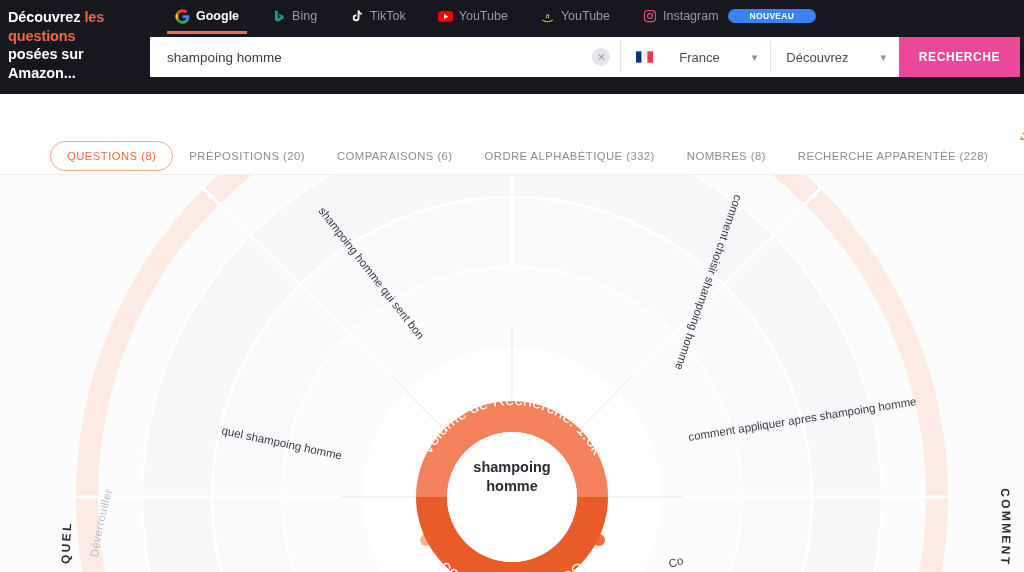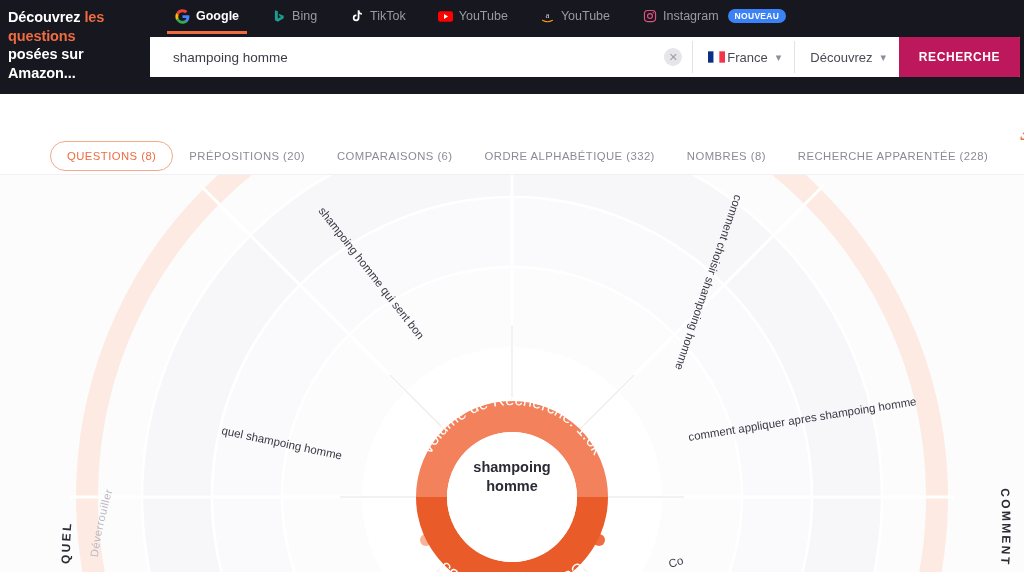--- a/index.html
+++ b/index.html
@@ -51,66 +51,66 @@
   .navtab.active { color: #ffffff; font-weight: bold; }
   .navtab.active::after {
     content: "";
     position: absolute; left: 8px; right: 8px; bottom: -2px;
     height: 3px; background: #ef6c41;
   }
   .ico { width: 15px; height: 15px; display: inline-flex; align-items: center; justify-content: center; flex: none; }
   .badge-new {
     background: #3b82f6; color: #fff;
     font-size: 8.5px; font-weight: bold;
-    padding: 2px 7px; border-radius: 9px;
+    padding: 2px 22px; border-radius: 9px;
     letter-spacing: 0.3px;
     margin-left: 3px;
   }
 
   
   .searchrow {
     margin: 5px 4px 0 5px;
     height: 40px;
     display: flex;
     align-items: stretch;
     background: #ffffff;
     border-radius: 1px;
     overflow: hidden;
   }
   .searchbox {
     flex: 1;
     display: flex; align-items: center;
     background: #fff;
-    padding: 0 10px 0 23px;
+    padding: 0 10px 0 17px;
     min-width: 0;
   }
   .searchbox input {
     flex: 1; border: none; outline: none;
     font-family: "Liberation Sans", sans-serif;
     font-size: 13.5px; color: #3c3c46;
     background: transparent;
     min-width: 0;
   }
   .clearbtn {
     width: 18px; height: 18px; border-radius: 50%;
     background: #e6e6ea; color: #9b9ba6;
     font-size: 11px; line-height: 18px; text-align: center;
     cursor: pointer; flex: none;
   }
   .sep { width: 1px; background: #e2e2e8; align-self: stretch; margin: 4px 0; }
   .dropdown {
-    display: flex; align-items: center; gap: 2px;
+    display: flex; align-items: center; gap: 26px;
     background: #fff; padding: 0 13px 0 15px;
     font-size: 13px; color: #4a4a55;
     cursor: pointer; white-space: nowrap;
   }
   .dropdown .chev { color: #8d8d99; font-size: 11px; margin-left: 6px; }
   .flag { width: 17px; height: 12px; display: inline-block; flex: none; }
   .searchbtn {
-    background: #be185d; color: #fff;
+    background: #ec4899; color: #fff;
     font-size: 12px; font-weight: bold; letter-spacing: 0.6px;
     display: flex; align-items: center; justify-content: center;
     width: 121px; cursor: pointer; flex: none;
   }
 
   
   .filterbar {
     position: absolute; top: 94px; left: 0;
     width: 1024px; height: 80px;
     background: #fff;

